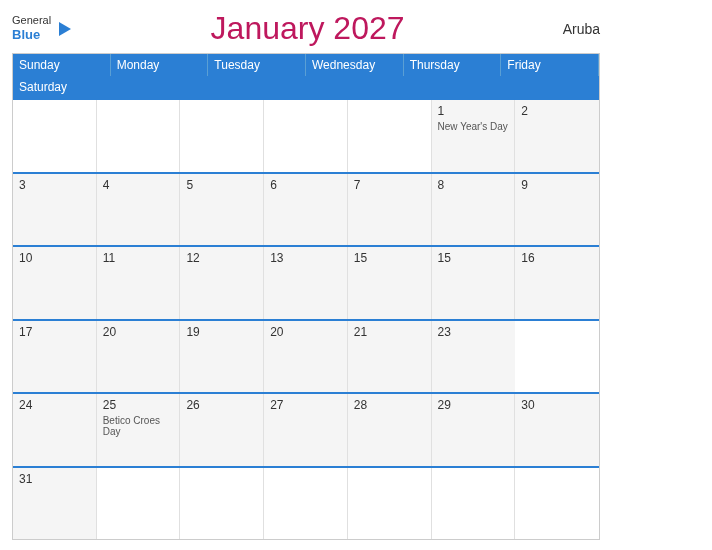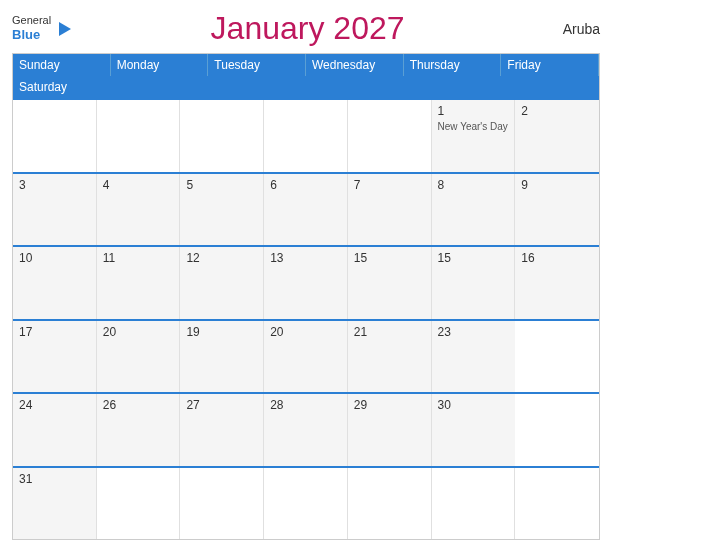--- a/index.html
+++ b/index.html
@@ -228,20 +228,24 @@
           </div>
           <div class="day-cell">
             <span class="day-num">23</span>
           </div>
         </div>
         <div class="week-row">
           <div class="day-cell">
             <span class="day-num">24</span>
           </div>
           <div class="day-cell">
+            <span class="day-num">25</span>
+            <span class="day-event">Betico Croes Day</span>
+          </div>
+          <div class="day-cell">
             <span class="day-num">26</span>
           </div>
           <div class="day-cell">
             <span class="day-num">27</span>
           </div>
           <div class="day-cell">
             <span class="day-num">28</span>
           </div>
           <div class="day-cell">
             <span class="day-num">29</span>

